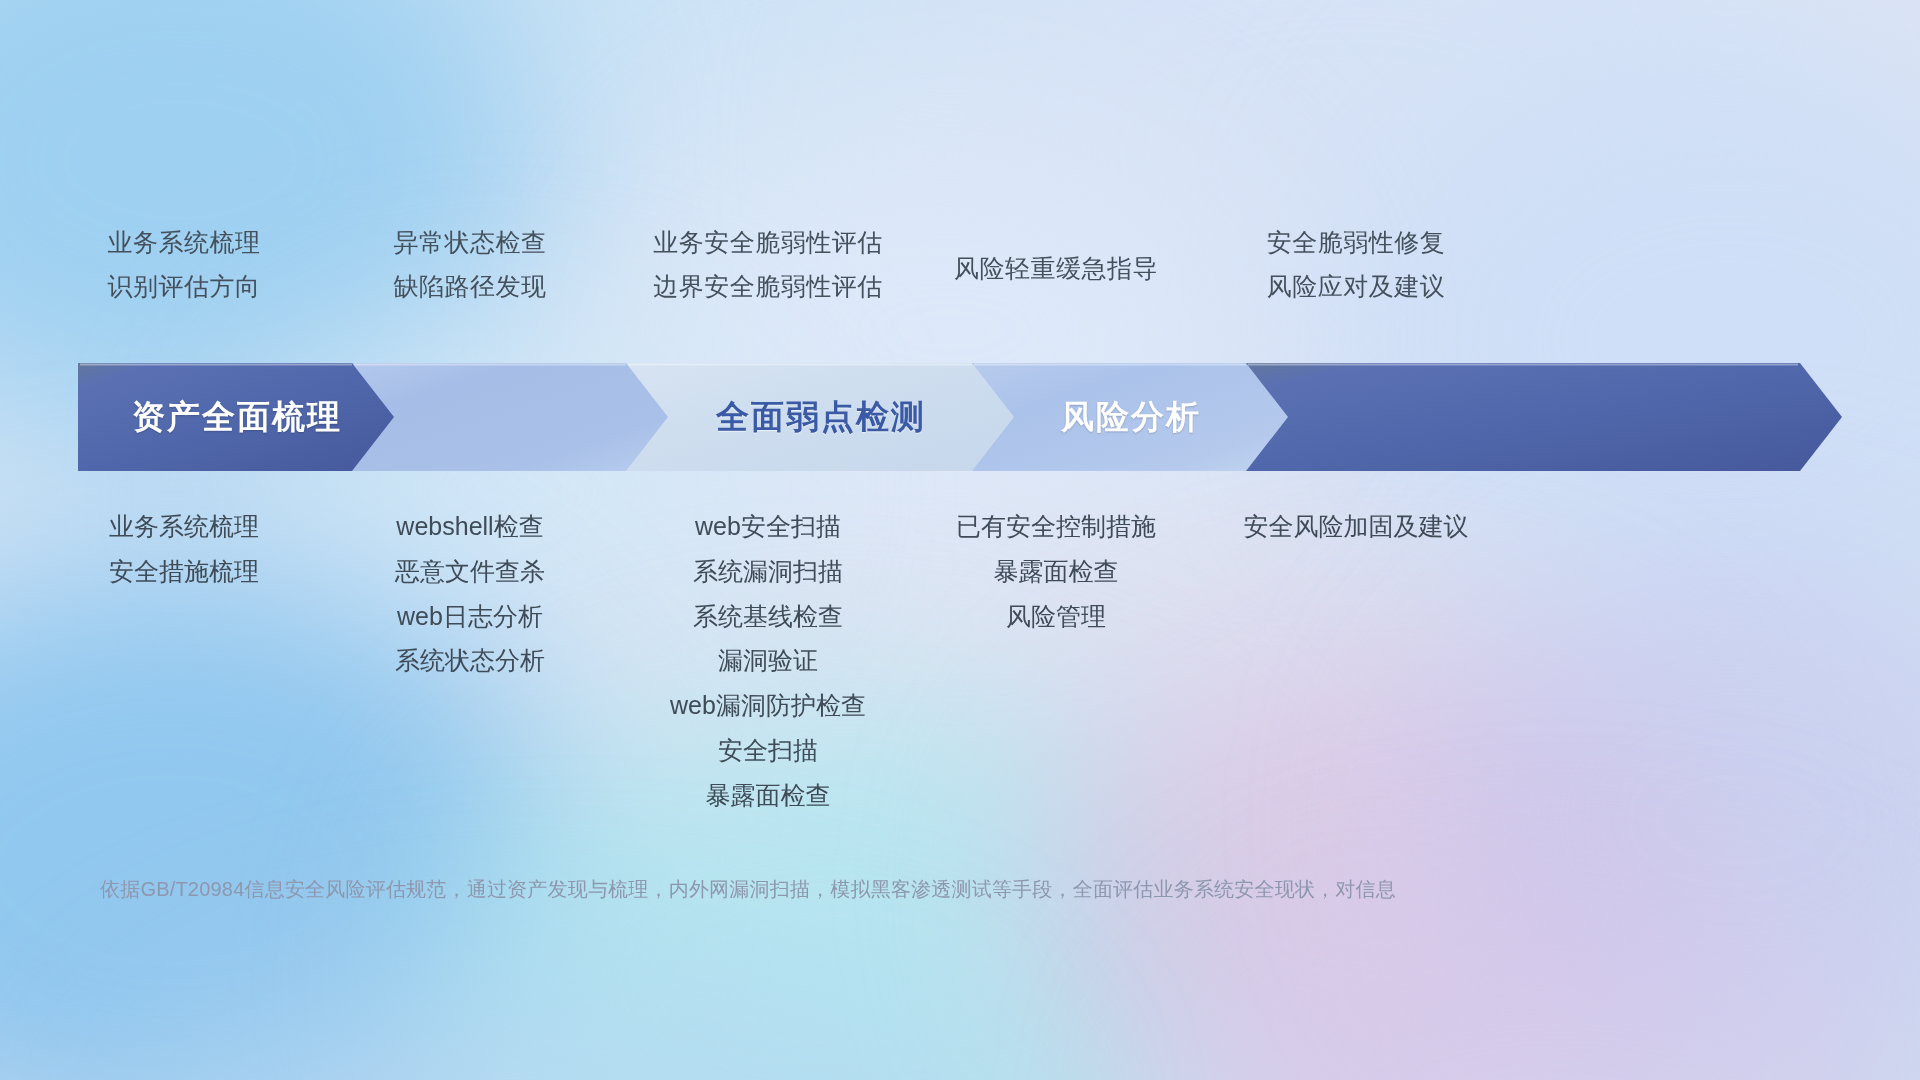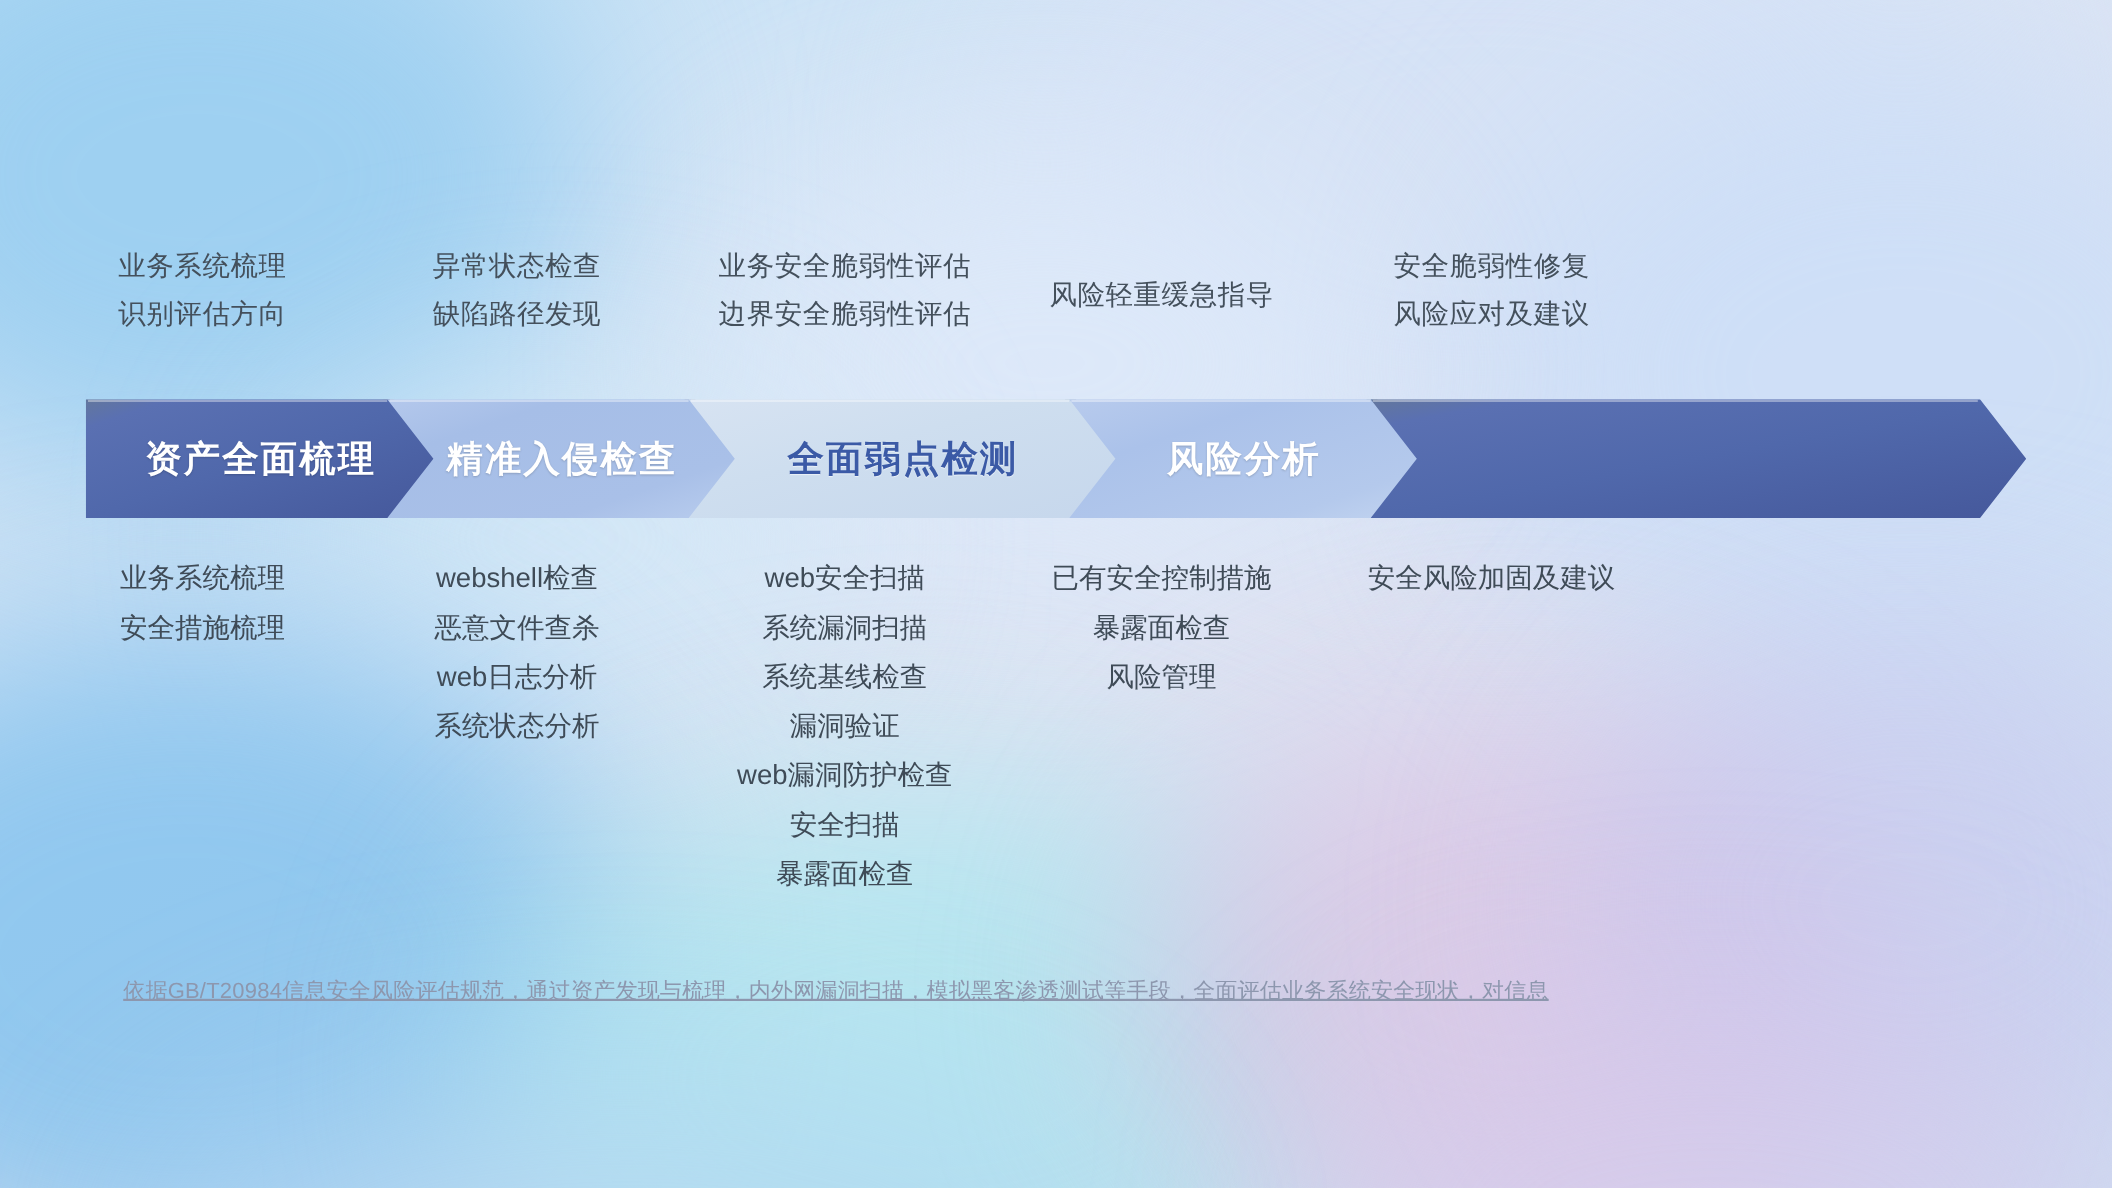--- a/index.html
+++ b/index.html
@@ -128,21 +128,21 @@
   .footer {
     position: absolute;
     left: 100px;
     top: 873px;
     width: 1740px;
     font-size: 20px;
     line-height: 1.65;
     color: #8d97ae;
     letter-spacing: 0.2px;
   }
-  .footer p { margin: 12px; text-decoration: underline; }
+  .footer p { margin: 0; }
 </style>
 </head>
 <body>
 
 <div id="stage">
 
   <div class="blob blob-a"></div>
   <div class="blob blob-b"></div>
   <div class="blob blob-c"></div>
   <div class="blob blob-j"></div>
@@ -210,21 +210,20 @@
               <linearGradient id="grad1" x1="0" y1="0" x2="1" y2="1">
                 <stop offset="0" stop-color="#b4c8ec"></stop>
                 <stop offset="0.25" stop-color="#a6bee7"></stop>
                 <stop offset="0.75" stop-color="#a9c0e8"></stop>
                 <stop offset="1" stop-color="#b9cdee"></stop>
               </linearGradient>
             </defs>
             <path d="M 0 0 L 276 0 L 318 54 L 276 108 L 0 108 L 42 54 Z" fill="url(#grad1)"></path>
             <path d="M 2 1.5 L 274 1.5" stroke="rgba(255,255,255,0.38)" stroke-width="2" fill="none"></path>
           </svg>
-          <span class="label">精准入侵检查</span>
         </div>
         <div class="chev pale" style="left: 626px; width: 390px; z-index: 2;">
           <svg class="shape" width="390" height="108" viewBox="0 0 390 108" preserveAspectRatio="none">
             <defs>
               <linearGradient id="grad2" x1="0" y1="0" x2="1" y2="1">
                 <stop offset="0" stop-color="#d7e3f2"></stop>
                 <stop offset="0.4" stop-color="#cedeef"></stop>
                 <stop offset="1" stop-color="#c6d7ec"></stop>
               </linearGradient>
             </defs>

